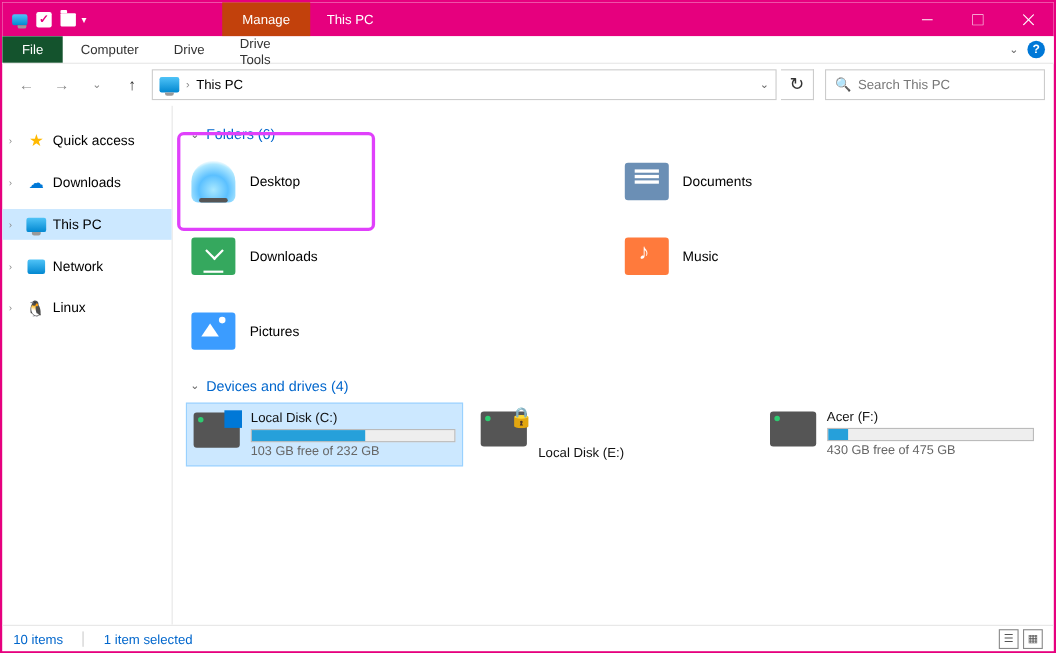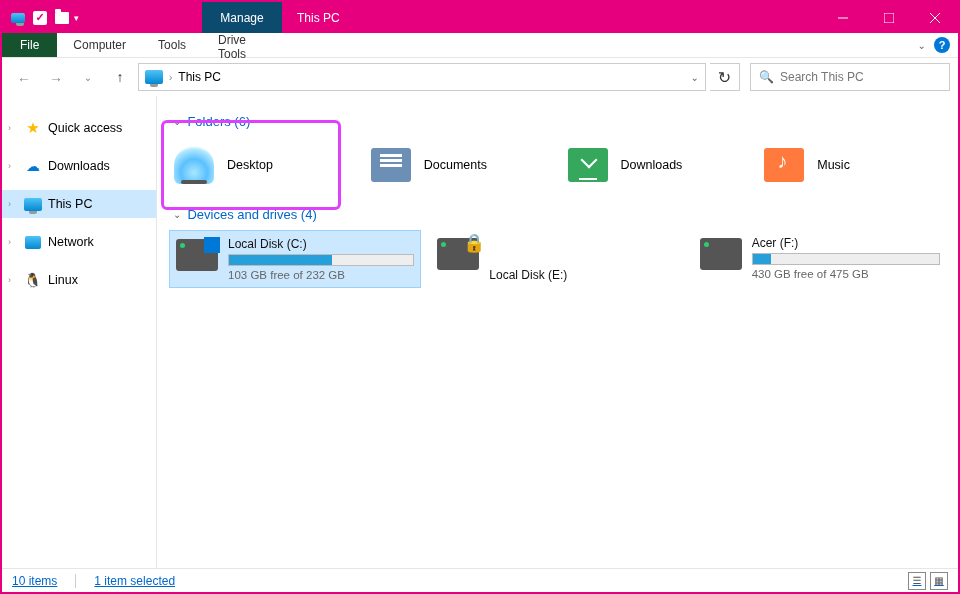--- a/index.html
+++ b/index.html
@@ -6,21 +6,21 @@
 body { width: 960px; height: 594px; border: 2px solid #e6007e; background: #fff; display: flex; flex-direction: column; overflow: hidden; }
 
 
 .titlebar { height: 31px; background: #e6007e; display: flex; align-items: stretch; color: #fff; position: relative; }
 .titlebar-left { display: flex; align-items: center; gap: 6px; padding-left: 8px; }
 .qat-icon { width: 16px; height: 16px; display: flex; align-items: center; justify-content: center; font-size: 12px; }
 .qat-check { width: 14px; height: 14px; background: #fff; color: #e6007e; border-radius: 2px; display:flex; align-items:center; justify-content:center; font-size:11px; font-weight:bold;}
 .qat-folder { width:14px; height:12px; background:#fff; border-radius:1px; position:relative;}
 .qat-folder::before{content:"";position:absolute;top:-3px;left:0;width:6px;height:3px;background:#fff;border-radius:1px 1px 0 0;}
 .qat-drop { color:#fff; font-size:9px; margin-left:-2px;}
-.ribbon-context { position:absolute; left:200px; top:0; height:31px; width:80px; background:#0c4a6e; color:#fff; display:flex; align-items:center; justify-content:center; font-size:12px;}
+.ribbon-context { position:absolute; left:200px; top:0; height:31px; width:80px; background:#c2410c; color:#fff; display:flex; align-items:center; justify-content:center; font-size:12px;}
 .title-text { position:absolute; left:295px; top:0; height:31px; display:flex; align-items:center; font-size:12px; color:#fff;}
 .win-controls { margin-left:auto; display:flex;}
 .win-btn { width:46px; height:31px; display:flex; align-items:center; justify-content:center; color:#fff; cursor:pointer;}
 .win-btn svg { width:10px; height:10px; stroke:#fff; fill:none; stroke-width:1;}
 
 
 .ribbon { height: 25px; background:#fff; border-bottom:1px solid #e6e6e6; display:flex; align-items:stretch; font-size:12px; position:relative;}
 .tab { padding:0 16px; display:flex; align-items:center; cursor:pointer; color:#333;}
 .tab.file { background:#14532d; color:#fff; padding:0 18px;}
 .tab.context { position:absolute; left:200px; width:80px; justify-content:center; color:#333;}
@@ -52,21 +52,21 @@
 .cloud-ico{ color:#0078d7; font-size:14px;}
 .pc-ico{ width:18px; height:13px; background:linear-gradient(#4fc3f7,#0288d1); border-radius:2px; position:relative;}
 .pc-ico::after{content:"";position:absolute;bottom:-3px;left:5px;width:8px;height:3px;background:#999;border-radius:0 0 2px 2px;}
 .net-ico{ width:16px;height:13px;background:linear-gradient(#4fc3f7,#0288d1);border-radius:2px;position:relative;}
 .linux-ico{ color:#333; font-size:14px;}
 
 
 .content { flex:1; padding:10px 12px 0 12px; overflow:auto; position:relative;}
 .group-header{ display:flex; align-items:center; gap:6px; color:#0066cc; font-size:13px; margin:8px 0 8px 4px; cursor:pointer;}
 .group-caret{ font-size:10px; color:#666;}
-.folder-grid{ display:grid; grid-template-columns: repeat(4, 1fr); gap:0 10px; margin-bottom:14px;}
+.folder-grid{ display:grid; grid-template-columns: repeat(2, 1fr); gap:12px 10px; margin-bottom:14px;}
 .folder-item{ display:flex; align-items:center; gap:12px; height:56px; padding:4px; cursor:pointer; font-size:12.5px;}
 .fold-icon{ width:42px; height:42px; display:flex; align-items:center; justify-content:center; position:relative;}
 .fold-svg{ width:40px; height:34px; border-radius:3px;}
 .f-desktop{ background: radial-gradient(circle at 50% 70%, #a8e8ff 0%, #5bc0ff 40%, #b0e8ff 70%, transparent 80%); border-radius:50% 50% 6px 6px; height:38px;}
 .f-desktop::after{content:"";position:absolute;bottom:2px;left:8px;width:26px;height:4px;background:#555;border-radius:2px;}
 .f-docs{ background:#6b8fb5;}
 .f-docs::before{content:"";position:absolute;top:10px;left:10px;width:22px;height:3px;background:#fff;box-shadow:0 5px 0 #fff, 0 10px 0 #fff;}
 .f-downloads{ background:#35a85e;}
 .f-downloads::before{content:"";position:absolute;top:10px;left:16px;width:10px;height:10px;border-left:2px solid #fff;border-bottom:2px solid #fff;transform:rotate(-45deg);}
 .f-downloads::after{content:"";position:absolute;bottom:6px;left:12px;width:18px;height:2px;background:#fff;}
@@ -88,21 +88,21 @@
 .drive-icon::before{content:"";position:absolute;top:4px;left:4px;width:5px;height:5px;background:#2ecc71;border-radius:50%;}
 .drive-icon.win::after{content:"";position:absolute;top:-2px;right:-2px;width:16px;height:16px;background:#0078d7;}
 .drive-icon.lock::after{content:"🔒";position:absolute;top:-6px;right:-6px;font-size:18px;color:#ffb900;}
 .drive-info{ flex:1; display:flex; flex-direction:column; gap:3px;}
 .drive-name{ color:#111;}
 .drive-bar{ width:100%; height:12px; border:1px solid #bbb; background:#eee; position:relative;}
 .drive-fill{ height:100%; background:#26a0da;}
 .drive-free{ color:#666; font-size:11.5px;}
 
 
-.statusbar{ height:24px; border-top:1px solid #e6e6e6; display:flex; align-items:center; padding:0 10px; font-size:12px; color:#0066cc; gap:18px;text-decoration:underline;}
+.statusbar{ height:24px; border-top:1px solid #e6e6e6; display:flex; align-items:center; padding:0 10px; font-size:12px; color:#0066cc; gap:18px;}
 .statusbar .sep{ width:1px; height:14px; background:#ccc;}
 .view-icons{ margin-left:auto; display:flex; gap:4px; color:#555;}
 .view-btn{ width:18px; height:18px; border:1px solid #888; display:flex; align-items:center; justify-content:center; cursor:pointer; font-size:10px;}
 </style>
 </head>
 <body>
 
 <div class="titlebar">
   <div class="titlebar-left">
     <span class="qat-icon">
@@ -134,21 +134,21 @@
           <line x1="0" y1="0" x2="10" y2="10"></line>
           <line x1="10" y1="0" x2="0" y2="10"></line>
         </svg>
       </div>
   </div>
 </div>
 
 <div class="ribbon">
   <div class="tab file">File</div>
   <div class="tab">Computer</div>
-  <div class="tab">Tools</div>
+  <div class="tab">Drive</div>
   <div class="tab context">Drive Tools</div>
   <div class="ribbon-right">
     <span class="chev-down">⌄</span>
     <span class="help-icon">?</span>
   </div>
 </div>
 
 <div class="navbar">
   <div class="nav-btn">←</div>
   <div class="nav-btn">→</div>
@@ -226,20 +226,26 @@
               <div class="fold-svg f-downloads"></div>
             </div>
           <span>Downloads</span>
         </div>
         <div class="folder-item">
           <div class="fold-icon">
               <div class="fold-svg f-music"></div>
             </div>
           <span>Music</span>
         </div>
+        <div class="folder-item">
+          <div class="fold-icon">
+              <div class="fold-svg f-pictures"></div>
+            </div>
+          <span>Pictures</span>
+        </div>
       </div>
     </div>
 
     <div class="group-header">
       <span class="group-caret">⌄</span>
       <span>Devices and drives (4)</span>
     </div>
     <div class="drive-grid">
       <div class="drive-item selected">
         <div class="drive-icon win"></div>

